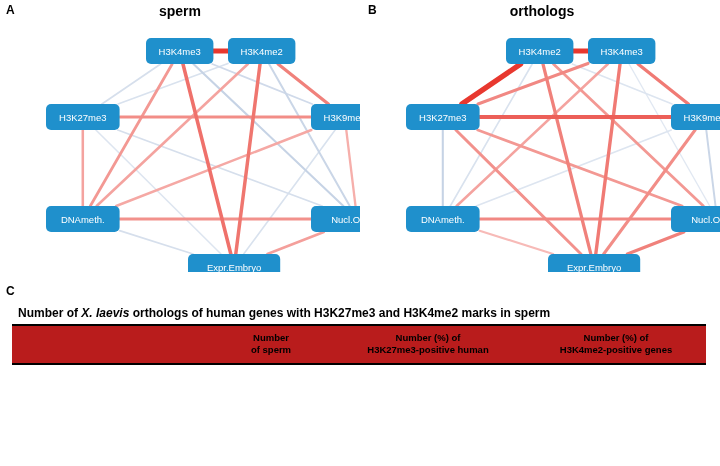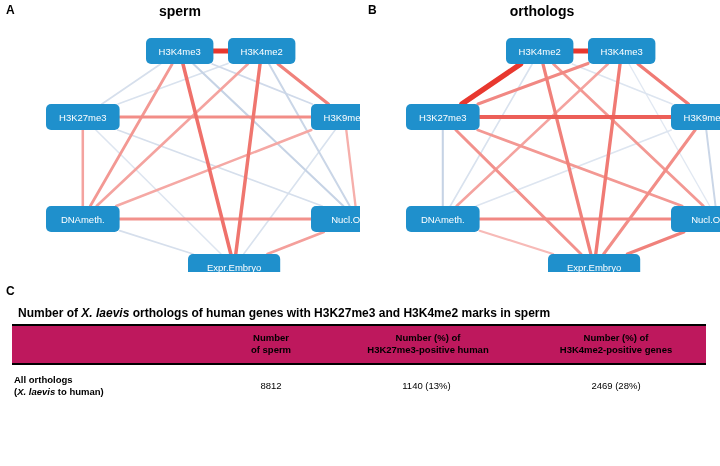--- a/index.html
+++ b/index.html
@@ -65,21 +65,21 @@
     white-space: nowrap;
   }
   #table-caption i { font-style: italic; }
 
   table.data-table {
     border-collapse: collapse;
     width: 100%;
     table-layout: fixed;
   }
   table.data-table thead tr {
-    background: #be185d;
+    background: #b91c1c;
   }
   table.data-table thead th {
     font-size: 9.5px;
     font-weight: bold;
     text-align: center;
     vertical-align: middle;
     padding: 6px 2px 7px 2px;
     border-top: 2.5px solid #000;
     border-bottom: 2px solid #000;
     line-height: 1.25;
@@ -272,24 +272,15 @@
           <div>Number (%) of</div>
           <div>H3K27me3-positive human</div>
         </th>
         <th>
           <div>Number (%) of</div>
           <div>H3K4me2-positive genes</div>
         </th>
       </tr>
     </thead>
     <tbody>
-      <tr>
-        <td class="row-label">
-          <div>All orthologs</div>
-          <div><span>(</span><i>X. laevis</i><span> to human)</span></div>
-        </td>
-        <td class="num">8812</td>
-        <td class="num"><span>1140 (13%)</span><sup class="star"></sup></td>
-        <td class="num">2469 (28%)</td>
-      </tr>
     </tbody>
   </table>
 </div>
 
 </body></html>

